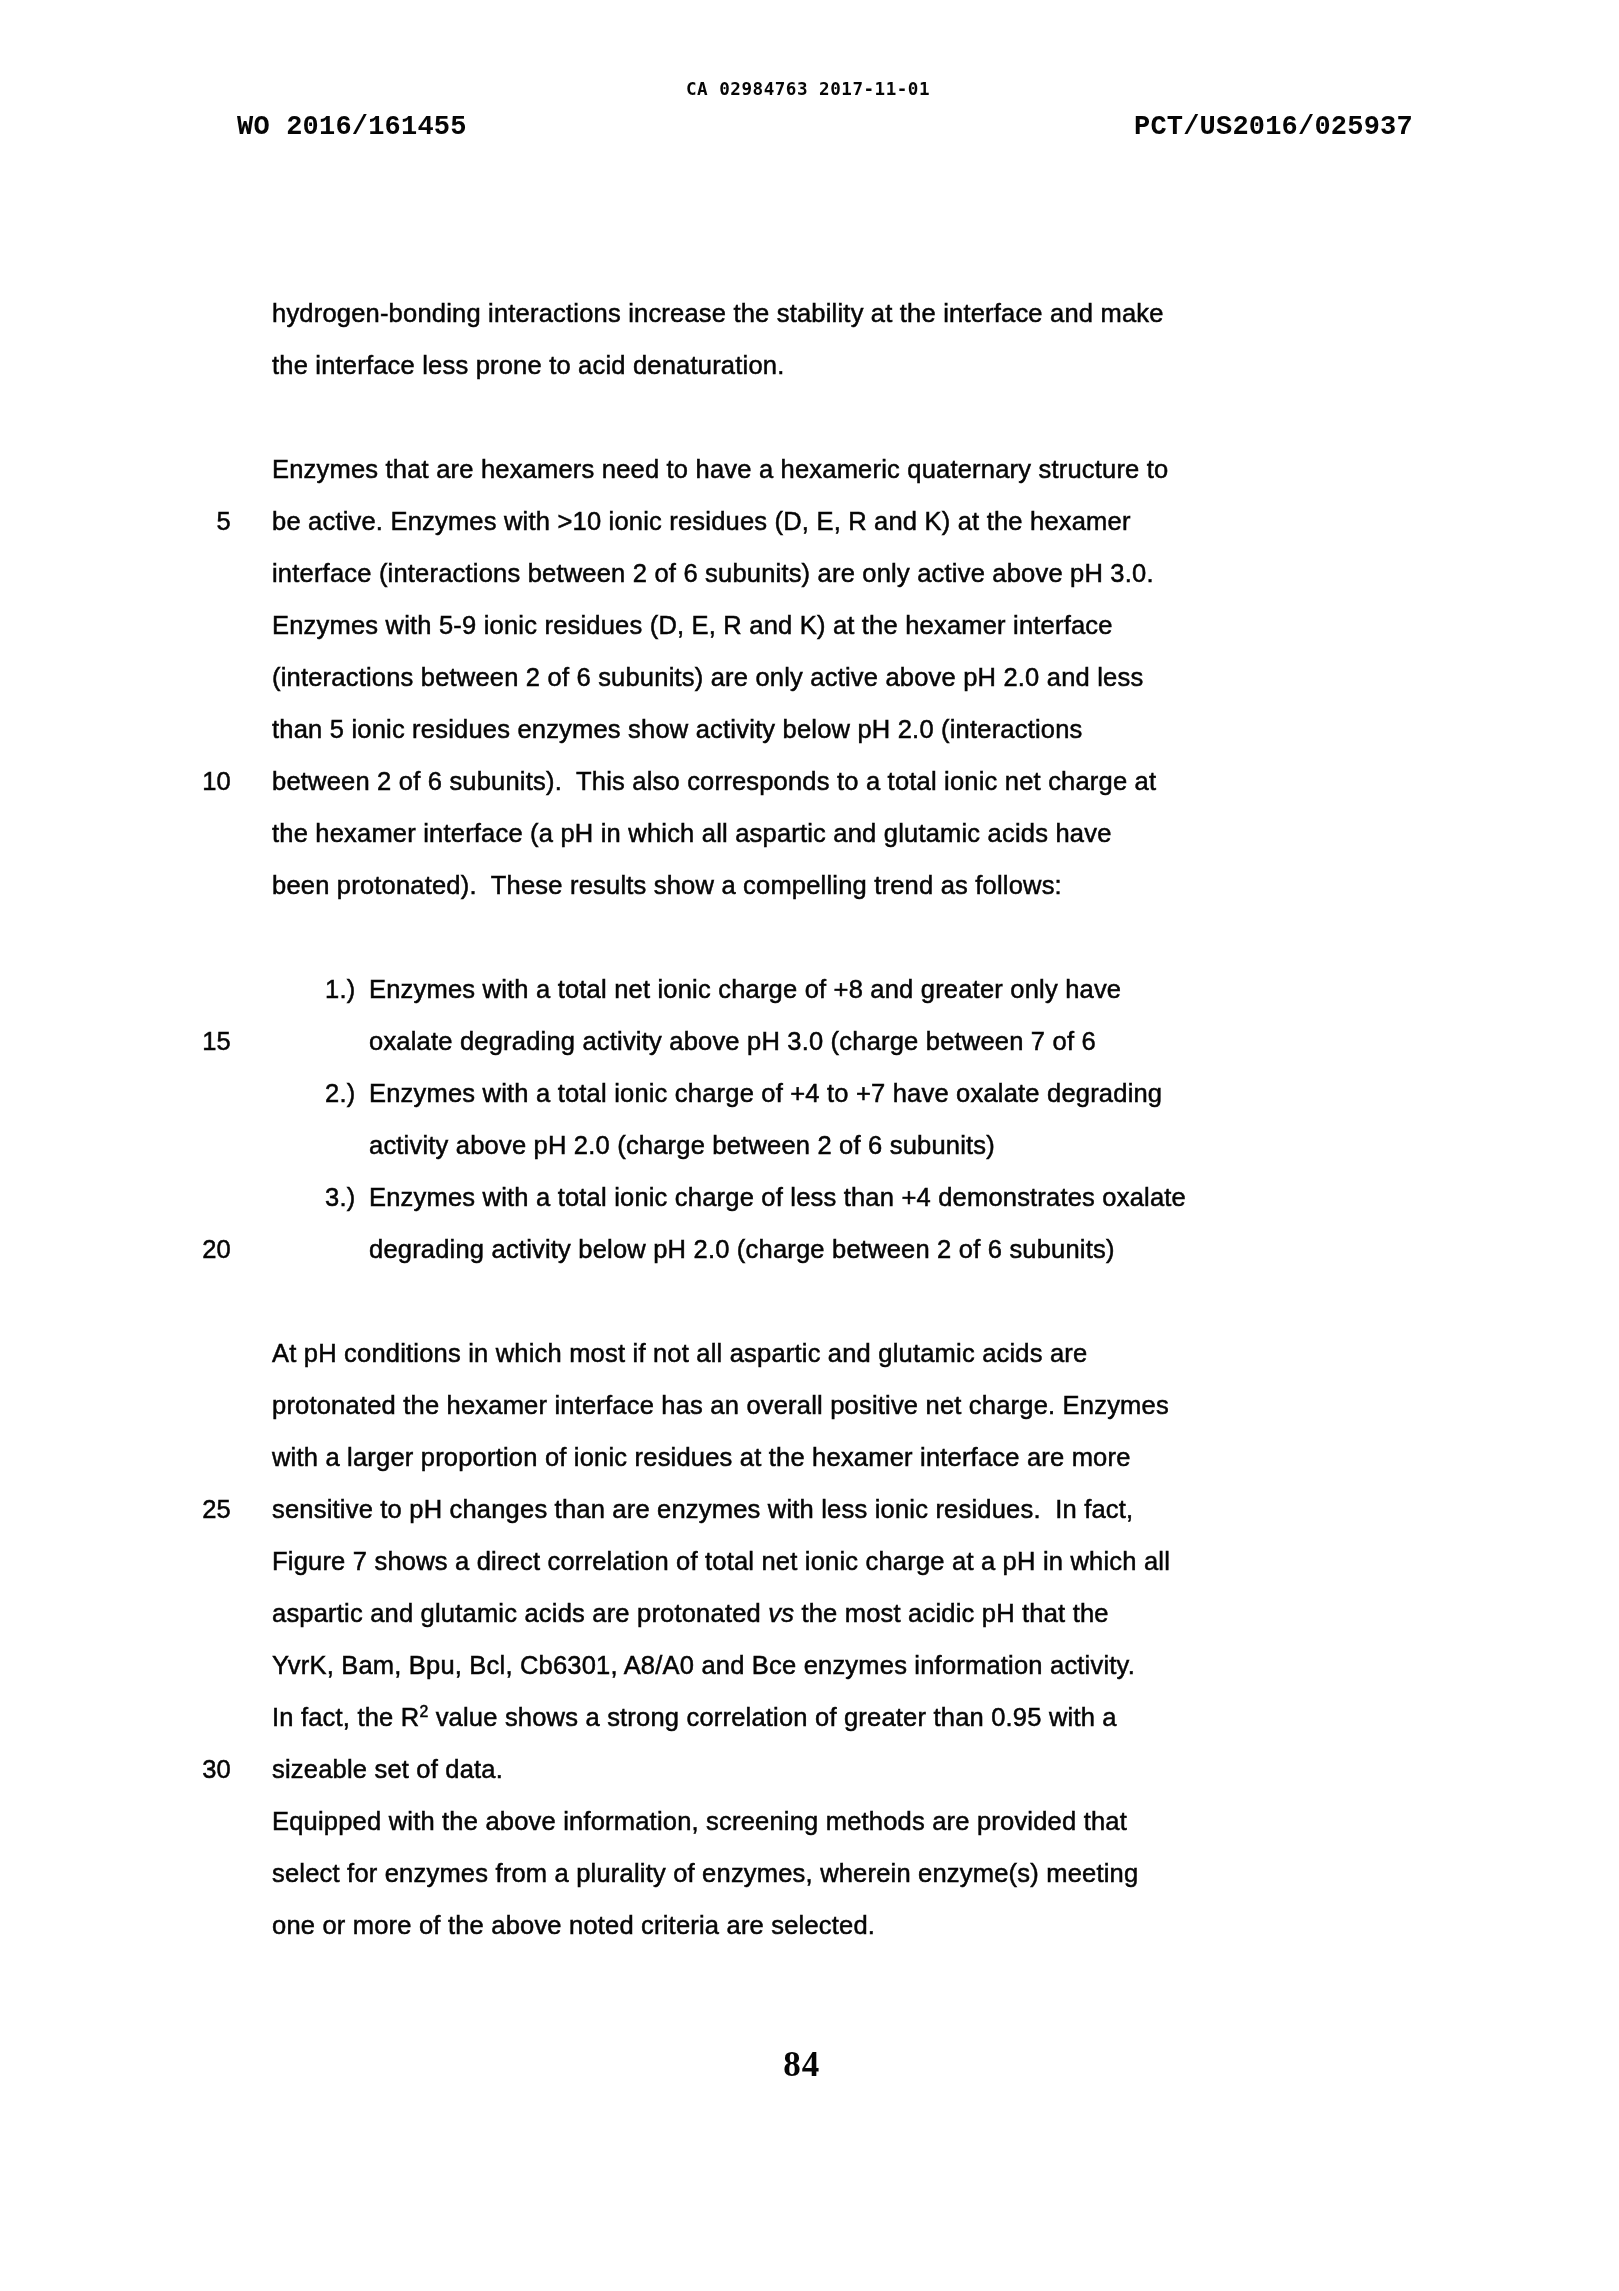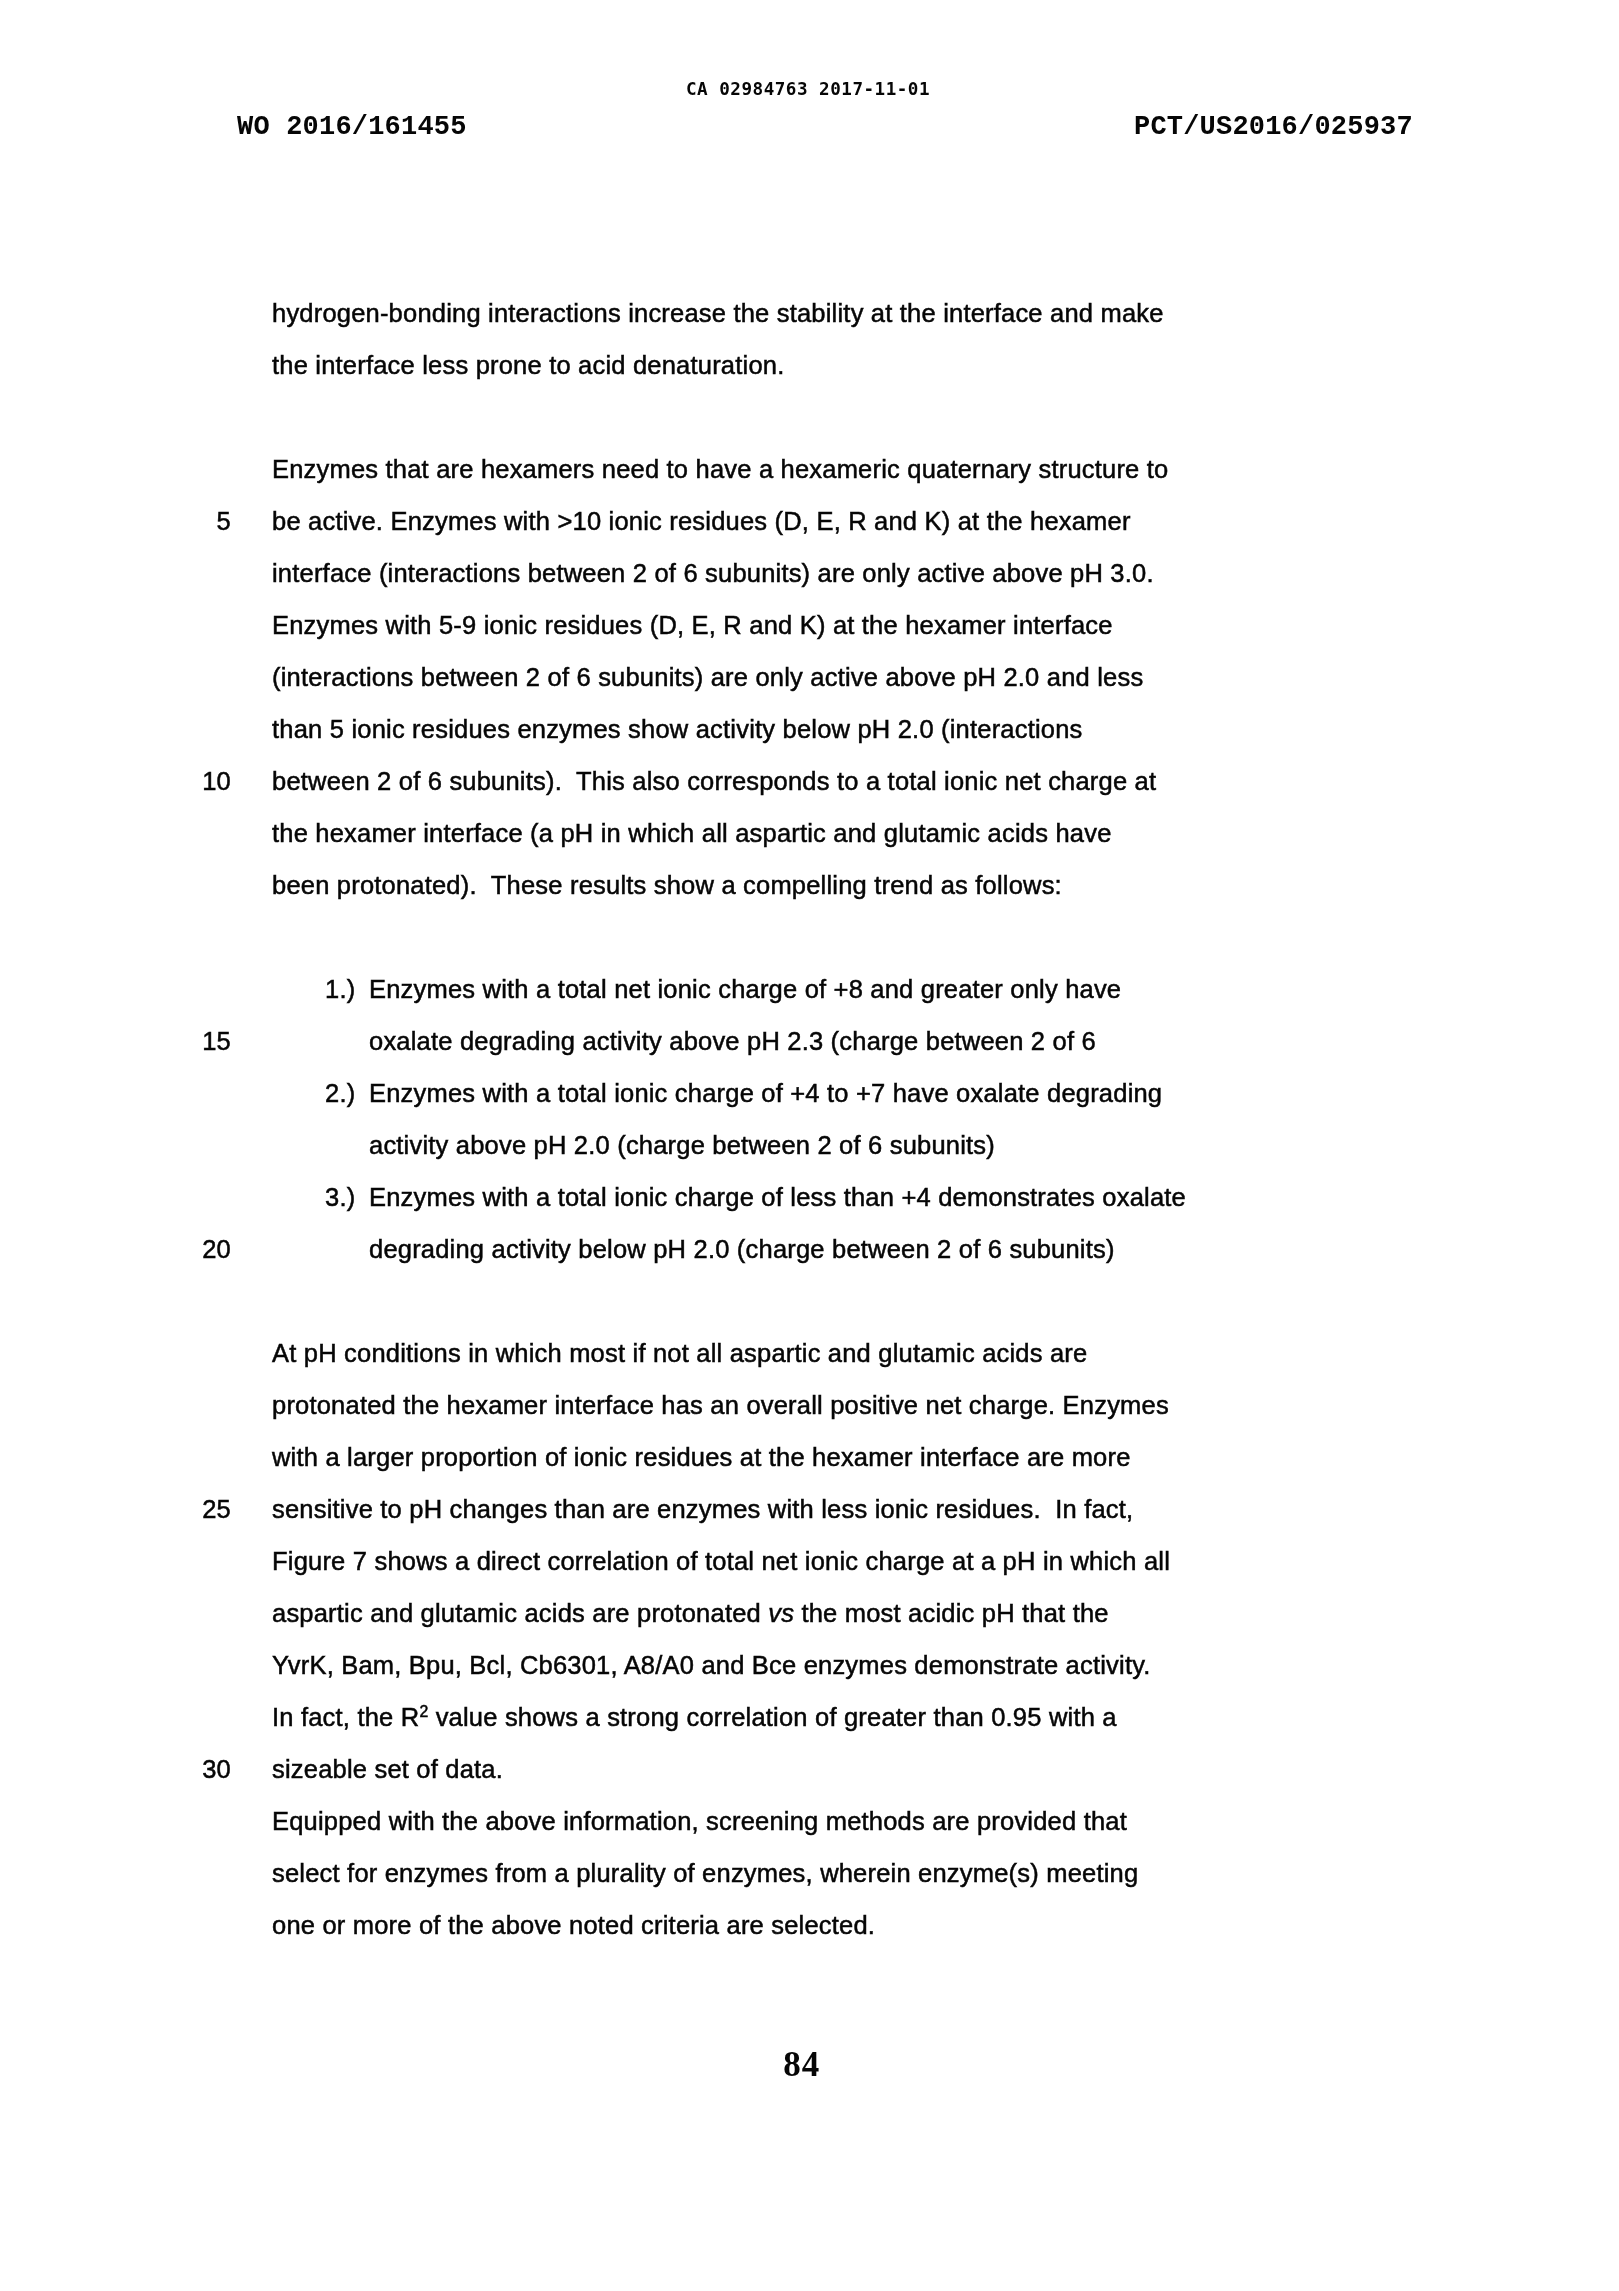--- a/index.html
+++ b/index.html
@@ -103,33 +103,33 @@
     <div class="row"><span class="lnum">5</span><span class="txt">be active. Enzymes with &gt;10 ionic residues (D, E, R and K) at the hexamer</span></div>
     <div class="row"><span class="txt">interface (interactions between 2 of 6 subunits) are only active above pH 3.0.</span></div>
     <div class="row"><span class="txt">Enzymes with 5-9 ionic residues (D, E, R and K) at the hexamer interface</span></div>
     <div class="row"><span class="txt">(interactions between 2 of 6 subunits) are only active above pH 2.0 and less</span></div>
     <div class="row"><span class="txt">than 5 ionic residues enzymes show activity below pH 2.0 (interactions</span></div>
     <div class="row"><span class="lnum">10</span><span class="txt">between 2 of 6 subunits).&nbsp; This also corresponds to a total ionic net charge at</span></div>
     <div class="row"><span class="txt">the hexamer interface (a pH in which all aspartic and glutamic acids have</span></div>
     <div class="row"><span class="txt">been protonated).&nbsp; These results show a compelling trend as follows:</span></div>
     <div class="row blank"></div>
     <div class="row li"><span class="marker">1.)</span><span class="txt">Enzymes with a total net ionic charge of +8 and greater only have</span></div>
-    <div class="row lc"><span class="lnum">15</span><span class="txt">oxalate degrading activity above pH 2.3 (charge between 2 of 6</span></div>
+    <div class="row lc"><span class="lnum">15</span><span class="txt">oxalate degrading activity above pH 3.0 (charge between 7 of 6</span></div>
     <div class="row li"><span class="marker">2.)</span><span class="txt">Enzymes with a total ionic charge of +4 to +7 have oxalate degrading</span></div>
     <div class="row lc"><span class="txt">activity above pH 2.0 (charge between 2 of 6 subunits)</span></div>
     <div class="row li"><span class="marker">3.)</span><span class="txt">Enzymes with a total ionic charge of less than +4 demonstrates oxalate</span></div>
     <div class="row lc"><span class="lnum">20</span><span class="txt">degrading activity below pH 2.0 (charge between 2 of 6 subunits)</span></div>
     <div class="row blank"></div>
     <div class="row"><span class="txt">At pH conditions in which most if not all aspartic and glutamic acids are</span></div>
     <div class="row"><span class="txt">protonated the hexamer interface has an overall positive net charge. Enzymes</span></div>
     <div class="row"><span class="txt">with a larger proportion of ionic residues at the hexamer interface are more</span></div>
     <div class="row"><span class="lnum">25</span><span class="txt">sensitive to pH changes than are enzymes with less ionic residues.&nbsp; In fact,</span></div>
     <div class="row"><span class="txt">Figure 7 shows a direct correlation of total net ionic charge at a pH in which all</span></div>
     <div class="row"><span class="txt"><span>aspartic and glutamic acids are protonated </span><i>vs</i><span> the most acidic pH that the</span></span></div>
-    <div class="row"><span class="txt">YvrK, Bam, Bpu, Bcl, Cb6301, A8/A0 and Bce enzymes demonstrate activity.</span></div>
+    <div class="row"><span class="txt">YvrK, Bam, Bpu, Bcl, Cb6301, A8/A0 and Bce enzymes information activity.</span></div>
     <div class="row"><span class="txt"><span>In fact, the R</span><sup>2</sup><span> value shows a strong correlation of greater than 0.95 with a</span></span></div>
     <div class="row"><span class="lnum">30</span><span class="txt">sizeable set of data.</span></div>
     <div class="row"><span class="txt">Equipped with the above information, screening methods are provided that</span></div>
     <div class="row"><span class="txt">select for enzymes from a plurality of enzymes, wherein enzyme(s) meeting</span></div>
     <div class="row"><span class="txt">one or more of the above noted criteria are selected.</span></div>
 
   </div>
 
   <div class="page-number">84</div>
 

